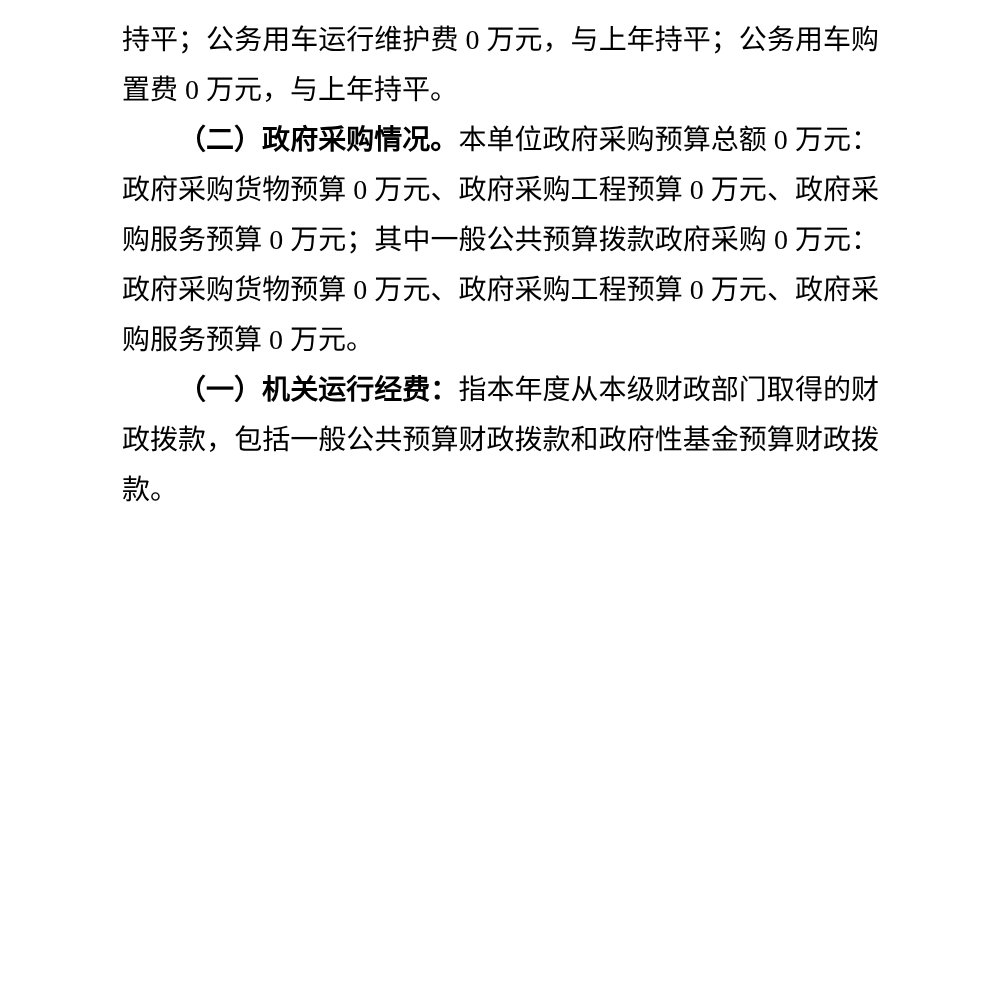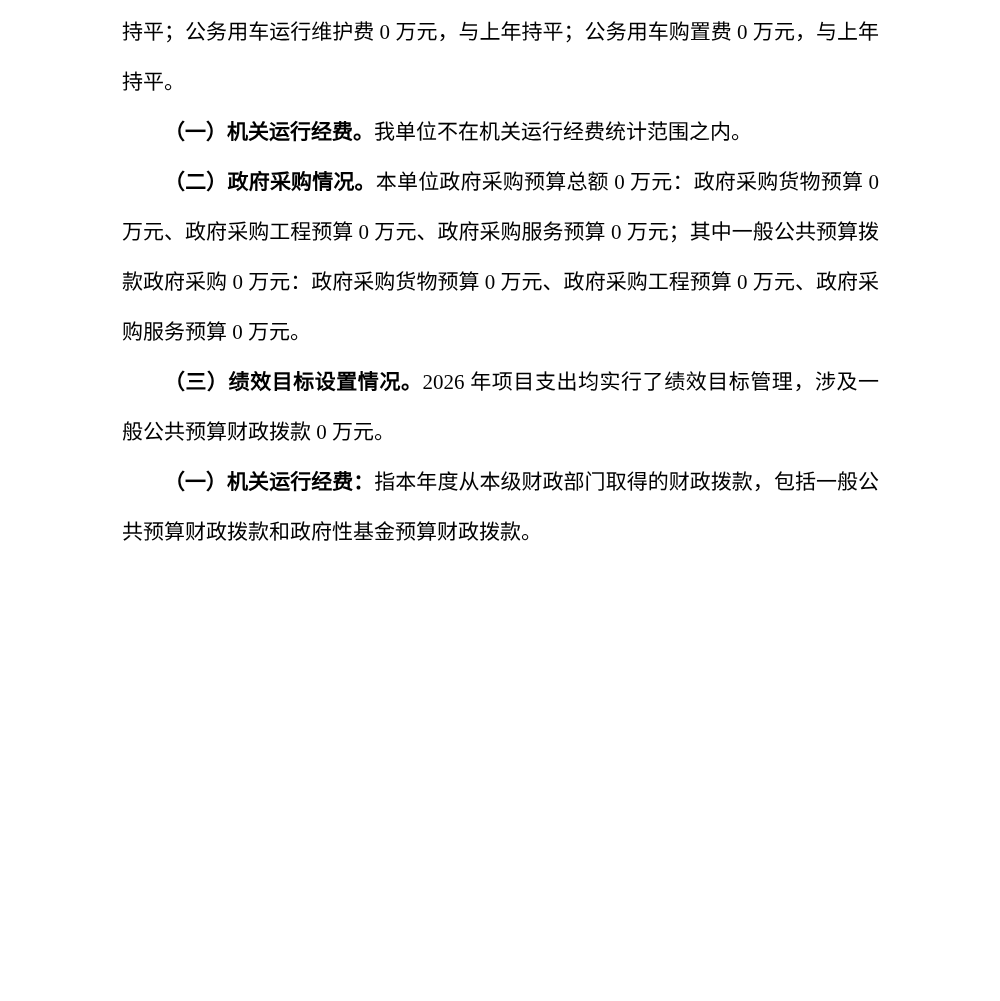--- a/index.html
+++ b/index.html
@@ -9,25 +9,25 @@
   }
   body {
     width: 1000px;
     height: 1001px;
     overflow: hidden;
   }
   .page {
     box-sizing: border-box;
     width: 1000px;
     height: 857px;
-    padding: 7px 121px 0 122px;
+    padding: 15px 121px 0 122px;
     background: #ffffff;
     color: #000000;
     font-family: "Liberation Serif", "DejaVu Serif", serif;
-    font-size: 21px;
+    font-size: 28px;
     line-height: 50px;
   }
   .page p {
     margin: 0;
     padding: 0;
     text-align: justify;
     text-justify: inter-character;
   }
   .para {
     text-indent: 2em;
@@ -47,23 +47,21 @@
   }
 </style>
 </head>
 <body>
 
 <div class="page">
 
   <p class="para-continuation">持平；公务用车运行维护费 0 万元，与上年持平；公务用车购置费 0 万元，与上年持平。</p>
 
 
-  <p class="para"><span class="lead">（一）机关运行经费。</span><span>我单位不在机关运行经费统计范围之内。</span></p>
 
   <p class="para"><span class="lead">（二）政府采购情况。</span><span>本单位政府采购预算总额 0 万元：政府采购货物预算 0 万元、政府采购工程预算 0 万元、政府采购服务预算 0 万元；其中一般公共预算拨款政府采购 0 万元：政府采购货物预算 0 万元、政府采购工程预算 0 万元、政府采购服务预算 0 万元。</span></p>
 
-  <p class="para"><span class="lead">（三）绩效目标设置情况。</span><span>2026 年项目支出均实行了绩效目标管理，涉及一般公共预算财政拨款 0 万元。</span></p>
 
 
 
   <p class="para"><span class="lead">（一）机关运行经费：</span><span>指本年度从本级财政部门取得的财政拨款，包括一般公共预算财政拨款和政府性基金预算财政拨款。</span></p>
 
 </div>
 
 </body></html>

